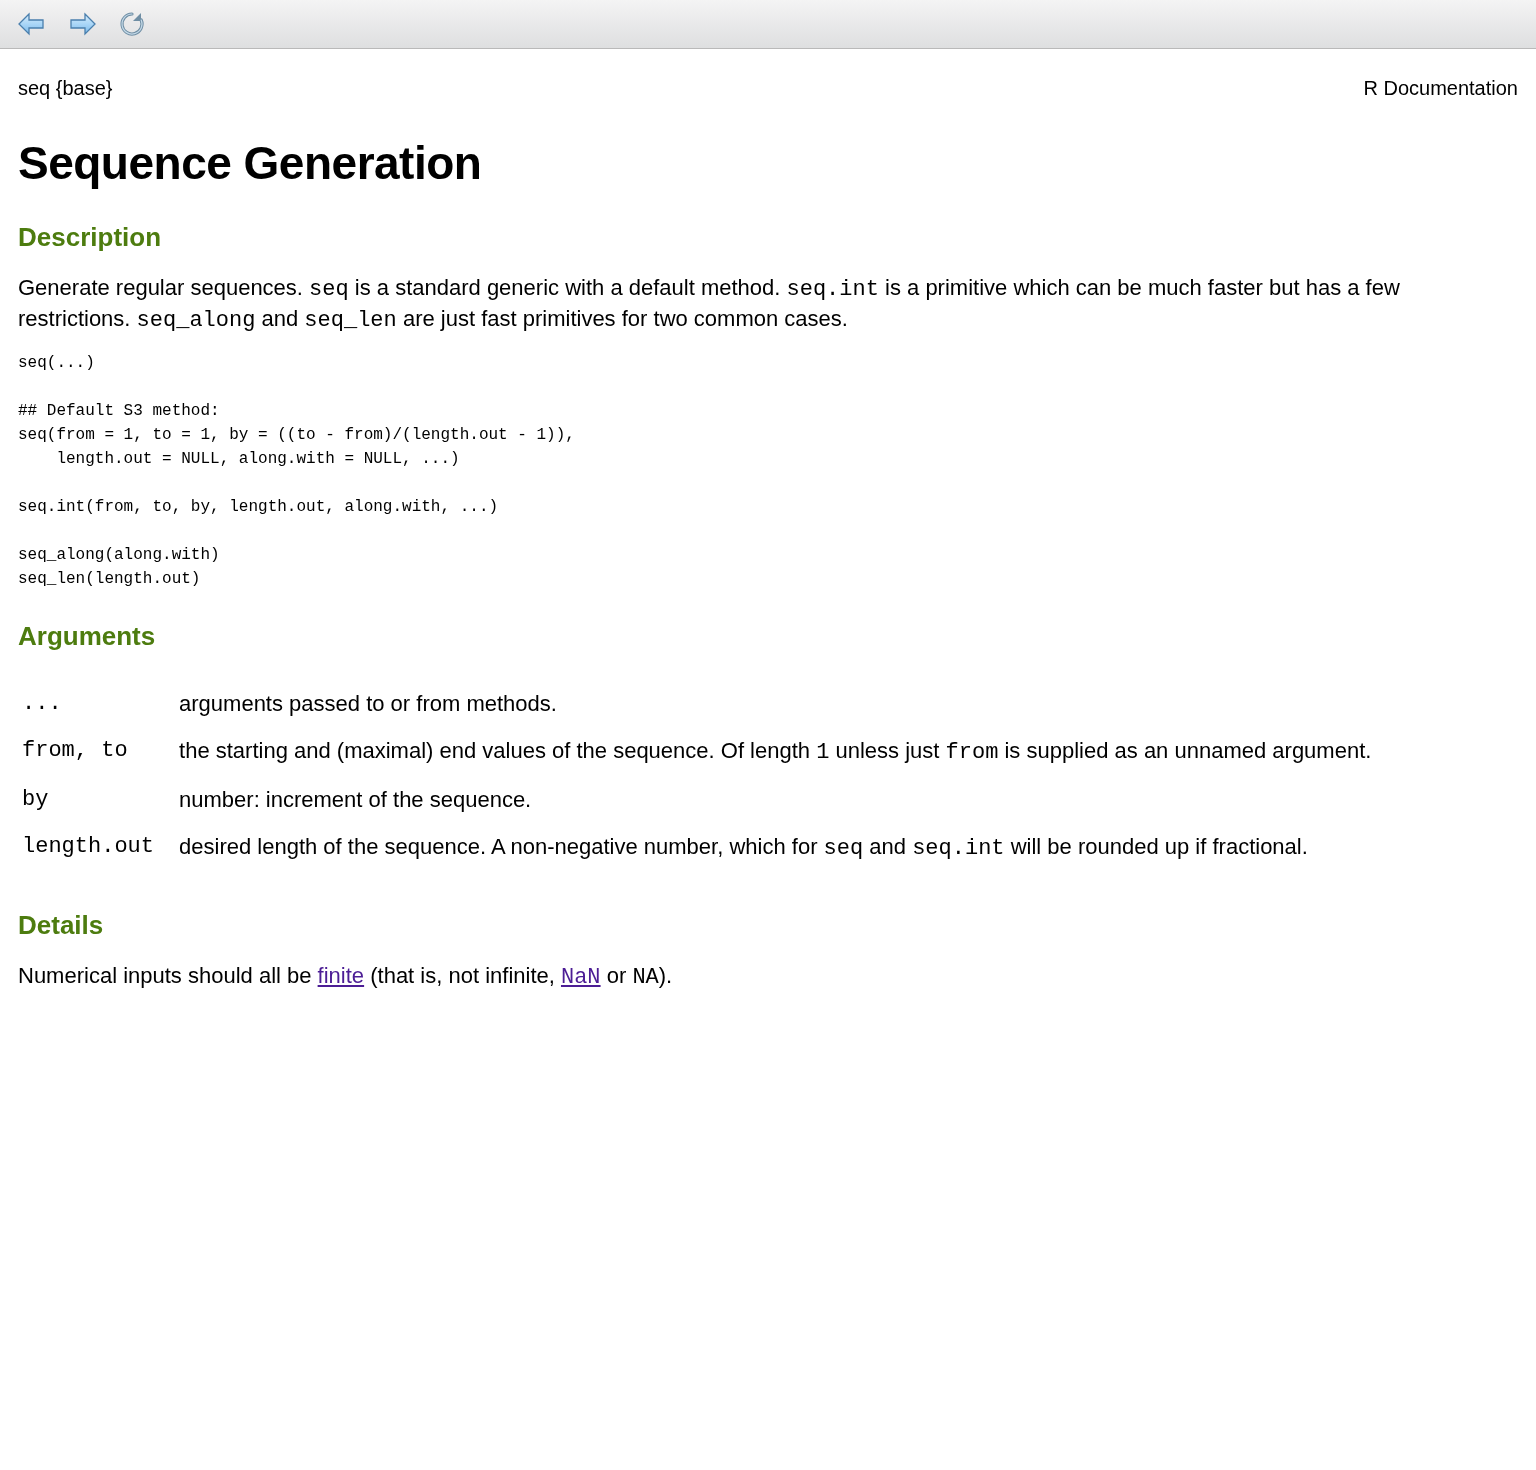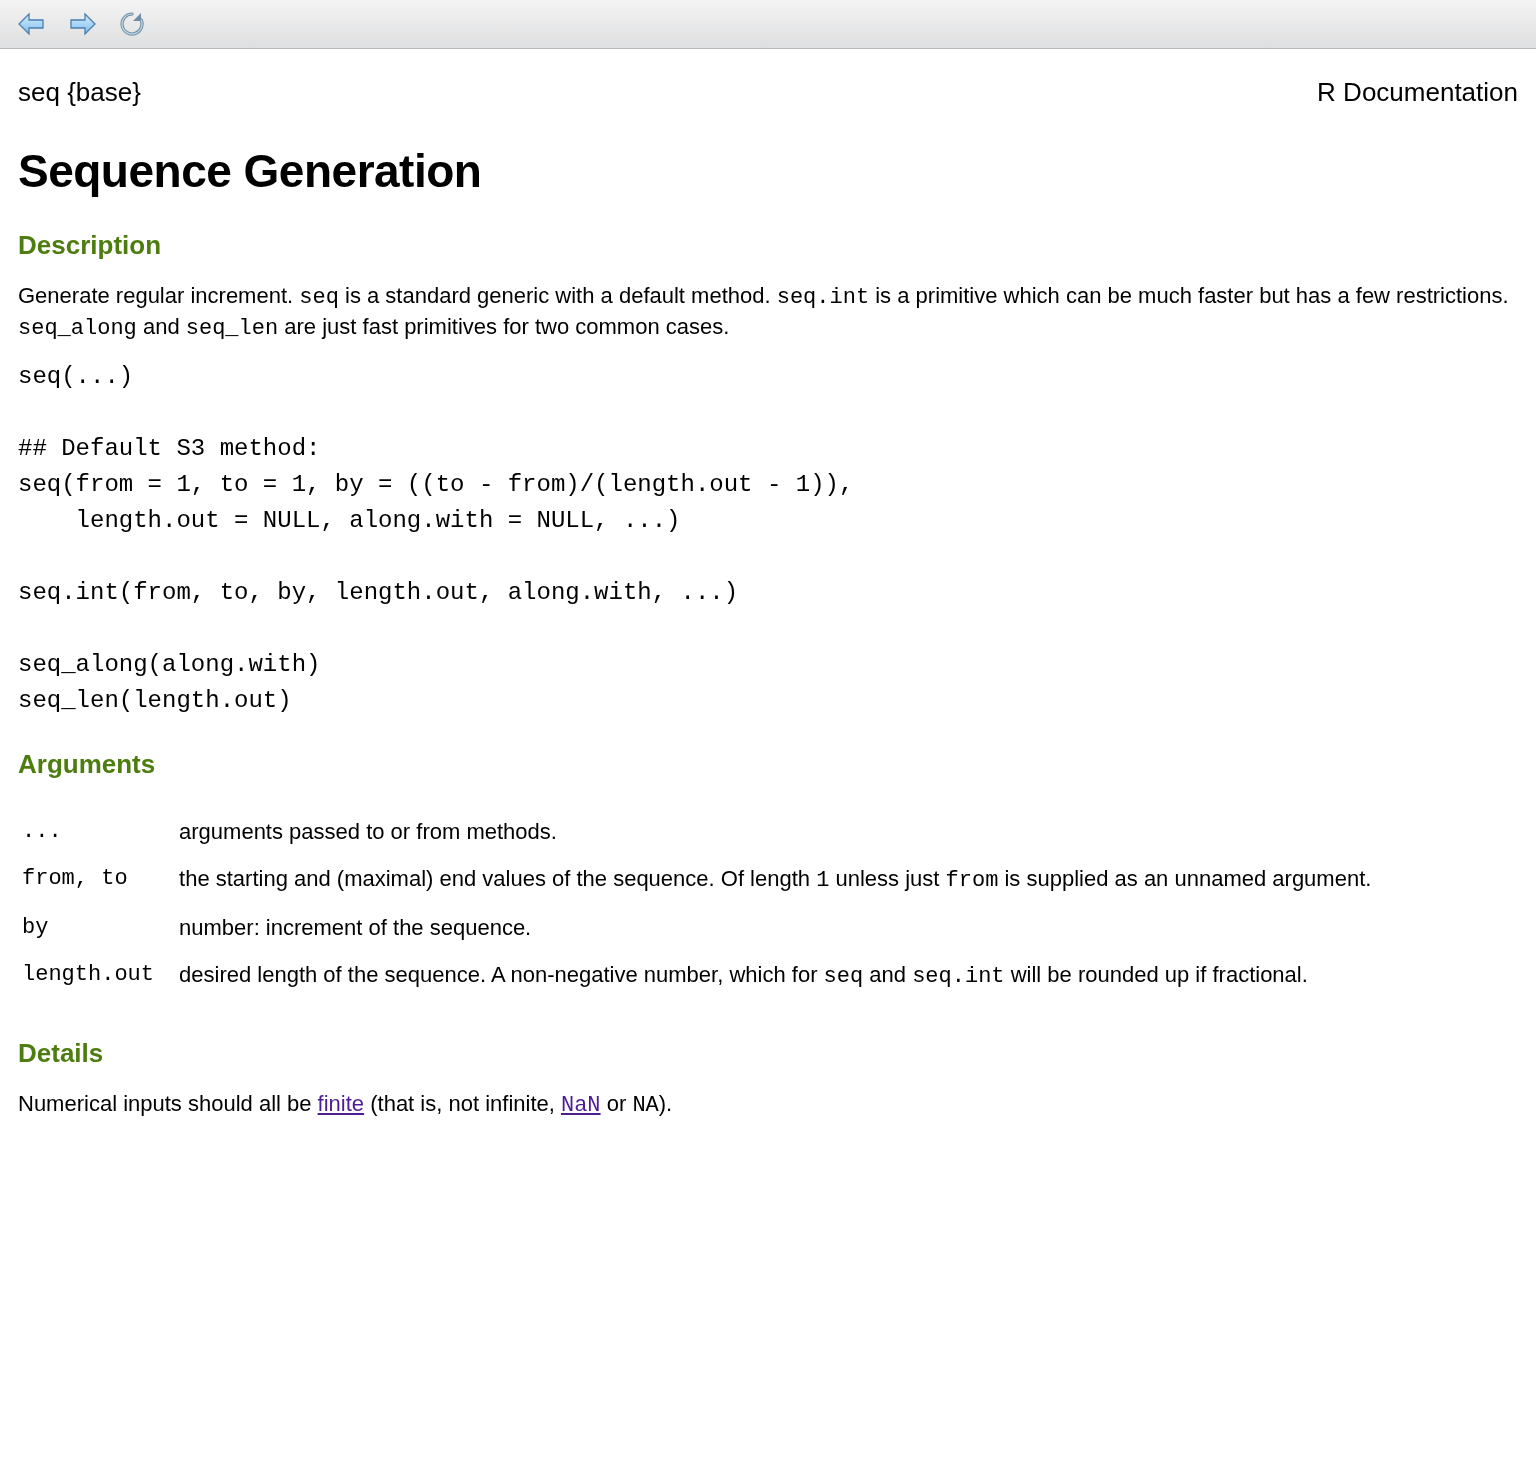--- a/index.html
+++ b/index.html
@@ -26,21 +26,21 @@
     justify-content: center;
     cursor: pointer;
   }
   .icon-btn svg { display: block; }
   .content {
     padding: 28px 18px 40px 18px;
   }
   .meta-row {
     display: flex;
     justify-content: space-between;
-    font-size: 26px;
+    font-size: 20px;
     color: #000;
     margin-bottom: 36px;
   }
   h1.main-title {
     font-size: 46px;
     font-weight: 600;
     letter-spacing: -0.5px;
     margin: 0 0 32px 0;
     color: #000;
   }
@@ -55,21 +55,21 @@
     line-height: 1.32;
     margin: 8px 0 16px 0;
     color: #000;
   }
   code, .mono {
     font-family: "Courier New", Courier, monospace;
     font-size: 22px;
   }
   pre.usage {
     font-family: "Courier New", Courier, monospace;
-    font-size: 24px;
+    font-size: 16px;
     line-height: 1.5;
     white-space: pre;
     margin: 12px 0 0 0;
     color: #000;
   }
   table.args {
     border-collapse: separate;
     border-spacing: 0 16px;
     margin-top: 6px;
   }
@@ -127,21 +127,21 @@
 
   <div class="meta-row">
     <span>seq {base}</span>
     <span>R Documentation</span>
   </div>
 
   <h1 class="main-title">Sequence Generation</h1>
 
   <h2 class="section">Description</h2>
   <p class="body">
-    <span>Generate regular increment. </span><code>seq</code><span> is a standard generic with a default method. </span><code>seq.int</code><span> is a primitive which can be much faster but has a few restrictions. </span><code>seq_along</code><span> and </span><code>seq_len</code><span> are just fast primitives for two common cases.</span>
+    <span>Generate regular sequences. </span><code>seq</code><span> is a standard generic with a default method. </span><code>seq.int</code><span> is a primitive which can be much faster but has a few restrictions. </span><code>seq_along</code><span> and </span><code>seq_len</code><span> are just fast primitives for two common cases.</span>
   </p>
 
   <pre class="usage">seq(...)
 
 ## Default S3 method:
 seq(from = 1, to = 1, by = ((to - from)/(length.out - 1)),
     length.out = NULL, along.with = NULL, ...)
 
 seq.int(from, to, by, length.out, along.with, ...)
 

